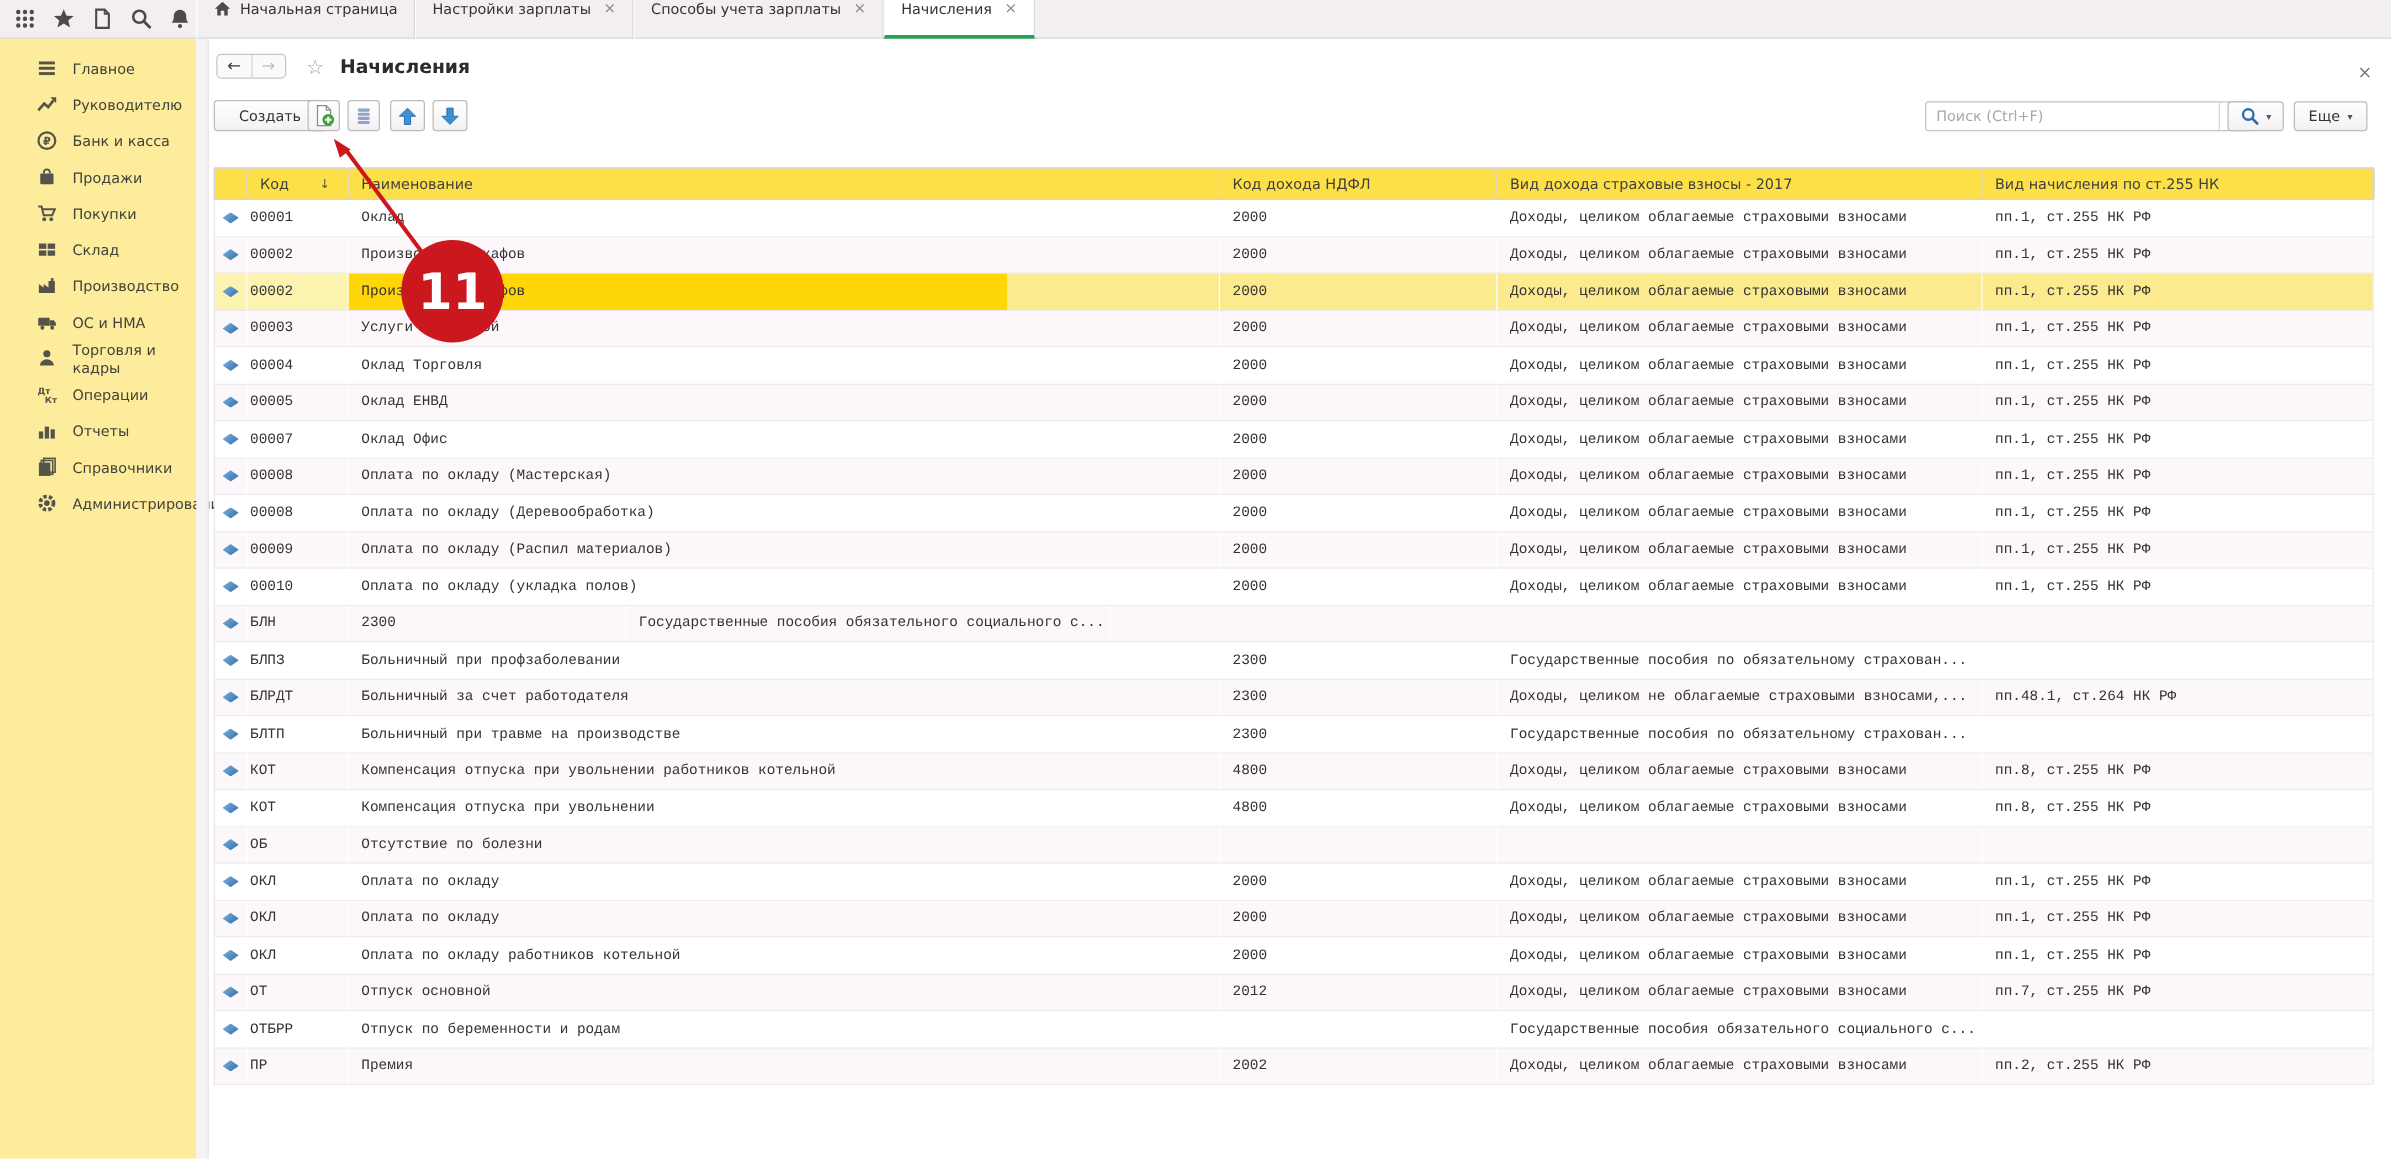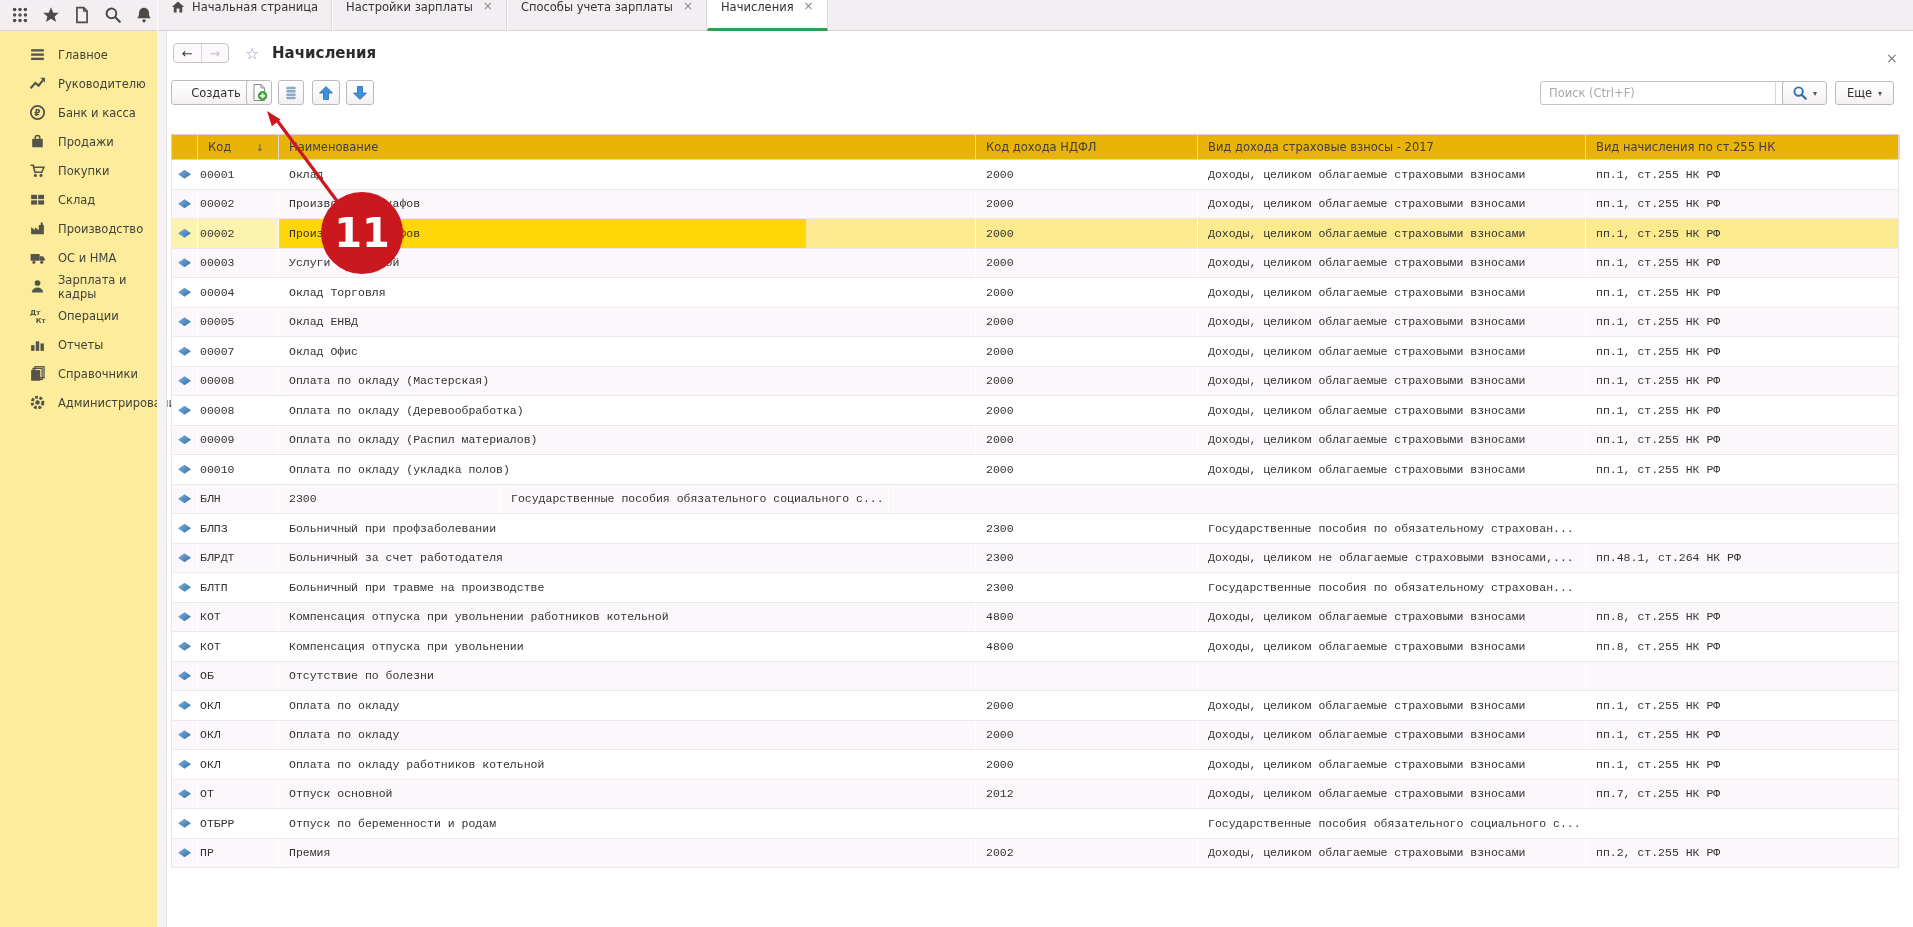--- a/index.html
+++ b/index.html
@@ -46,21 +46,21 @@
   .searchbox { position:absolute; left:1512px; top:81px; width:262px; height:24px; border:1px solid #c6c2c6; border-radius:3px; background:#fff; display:flex; align-items:center;margin-left:28px; }
   .searchbox input { flex:1; border:none; outline:none; padding:0 8px; font-size:11.5px; font-family:inherit; color:#333; background:transparent; }
   .searchbox input::placeholder { color:#aaa7aa; }
   .searchbox .clear { width:26px; align-self:stretch; border-left:1px solid #d9d5d9; display:flex; align-items:center; justify-content:center; color:#888; font-size:12px; cursor:pointer; }
   #btn-search { left:1782px; width:45px; height:24px; top:81px; gap:5px; }
   #btn-more { left:1835px; width:59px; height:24px; top:81px; gap:6px; }
   .caret { font-size:8px; color:#555; }
 
   
   .table { position:absolute; left:171px; top:134px; width:1728px; }
-  .thead { display:flex; height:26px; background:#eab308; border:1px solid #d7d2d6; color:#3f3f3f; align-items:center; }
+  .thead { display:flex; height:26px; background:#fde047; border:1px solid #d7d2d6; color:#3f3f3f; align-items:center; }
   .thead .hc { height:100%; display:flex; align-items:center; padding-left:10px; border-right:1px solid #ddd8dc; overflow:hidden; white-space:nowrap; }
   .sort { margin-left:auto; margin-right:14px; color:#555; font-size:10px; }
   .tbody { border-left:1px solid #eae6e9; border-right:1px solid #eae6e9;font-family:Liberation Mono, monospace; }
   .trow { display:flex; height:29.5px; align-items:stretch; border-bottom:1px solid #ede9ec; background:#fff; }
   .trow.alt { background:#fbf7fa; }
   .c { display:flex; align-items:center; padding-left:10px; overflow:hidden; white-space:nowrap; border-right:1px solid #fff; }
   .w-icon { flex:0 0 26px; justify-content:center; padding-left:0; }
   .w-code { flex:0 0 81px; padding-left:2px; }
   .w-name { flex:0 0 697px; }
   .w-ndfl { flex:0 0 222px; }
@@ -233,21 +233,21 @@
     <span class="lbl">ОС и НМА</span>
   </div>
 
   <div class="side-item">
     <span class="ic">
           <svg viewBox="0 0 16 16">
             <circle cx="8" cy="4.7" r="2.7"></circle>
             <path d="M2.7 13.6 a5.3 4.7 0 0 1 10.6 0 z"></path>
           </svg>
         </span>
-    <span class="lbl">Зарплата и кадры</span>
+    <span class="lbl">Торговля и кадры</span>
   </div>
 
   <div class="side-item">
     <span class="ic">
           <svg viewBox="0 0 16 16">
             <text x="1" y="7.4" font-size="6.6" font-weight="bold" fill="currentColor">Дт</text>
             <text x="6.4" y="14.6" font-size="6.6" font-weight="bold" fill="currentColor">Кт</text>
           </svg>
         </span>
     <span class="lbl">Операции</span>

